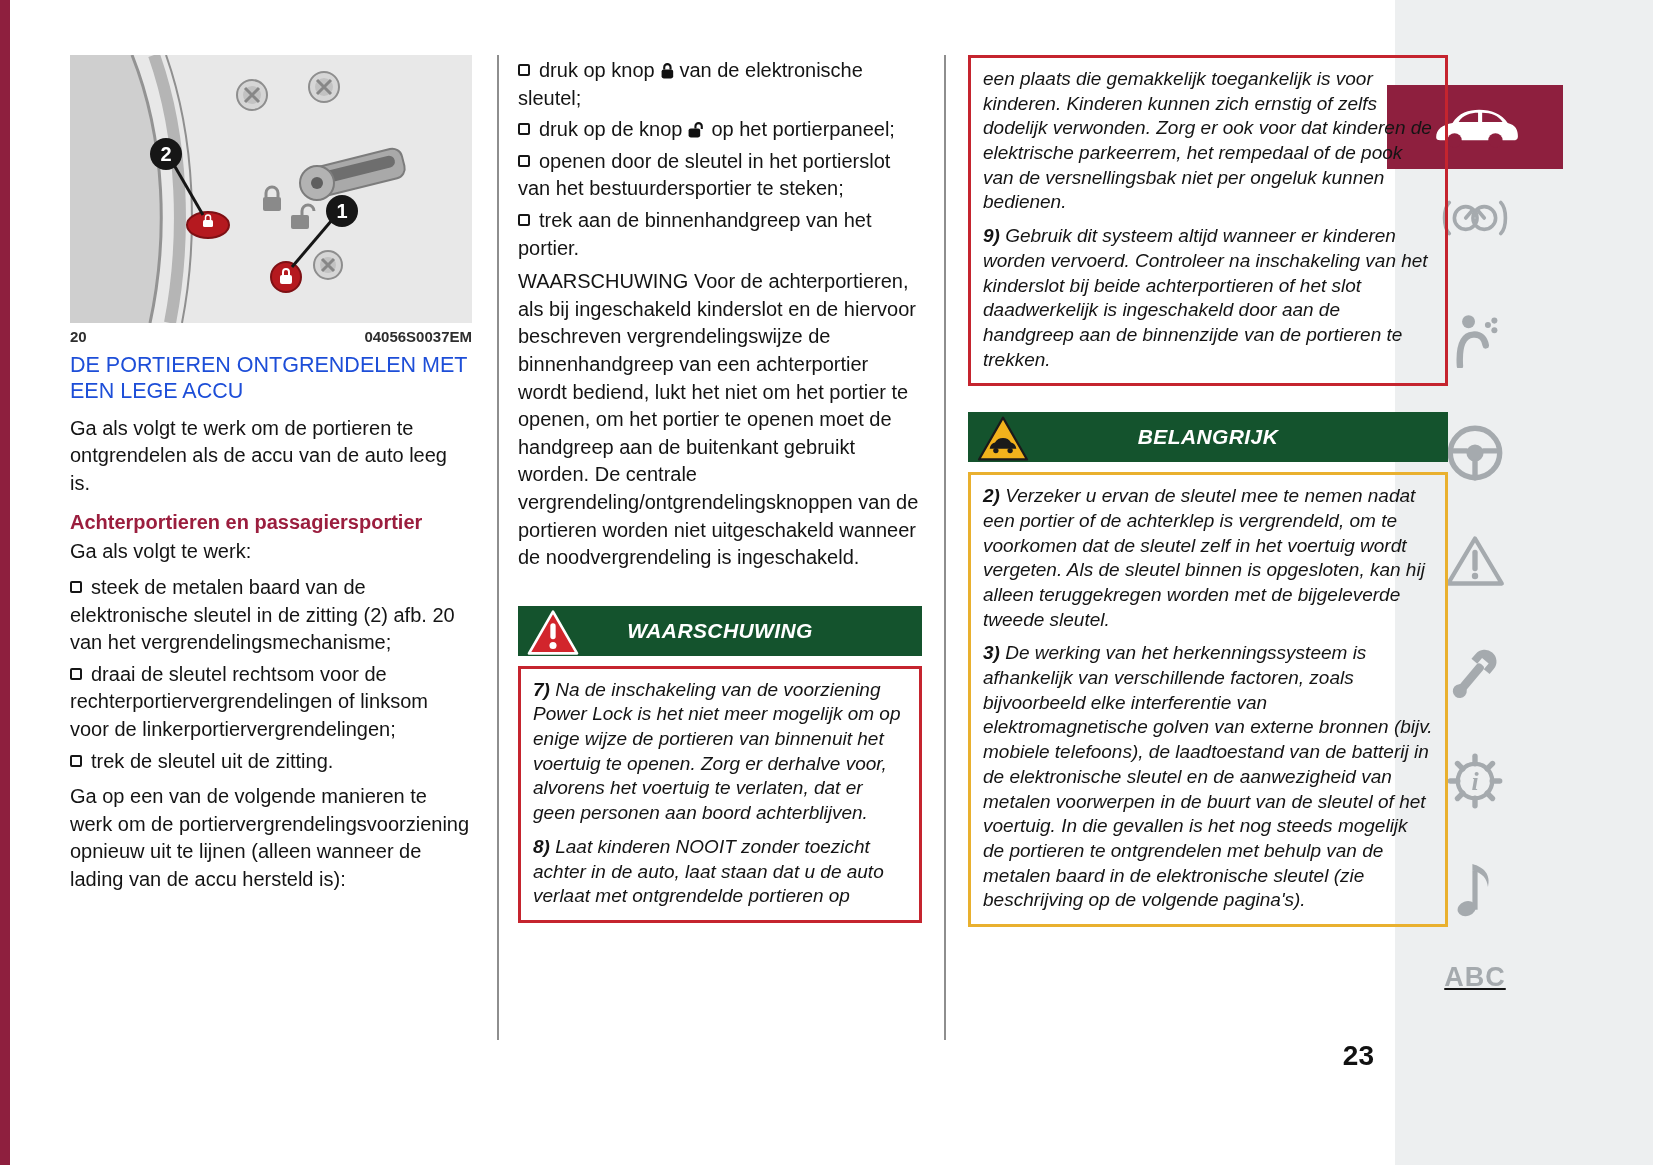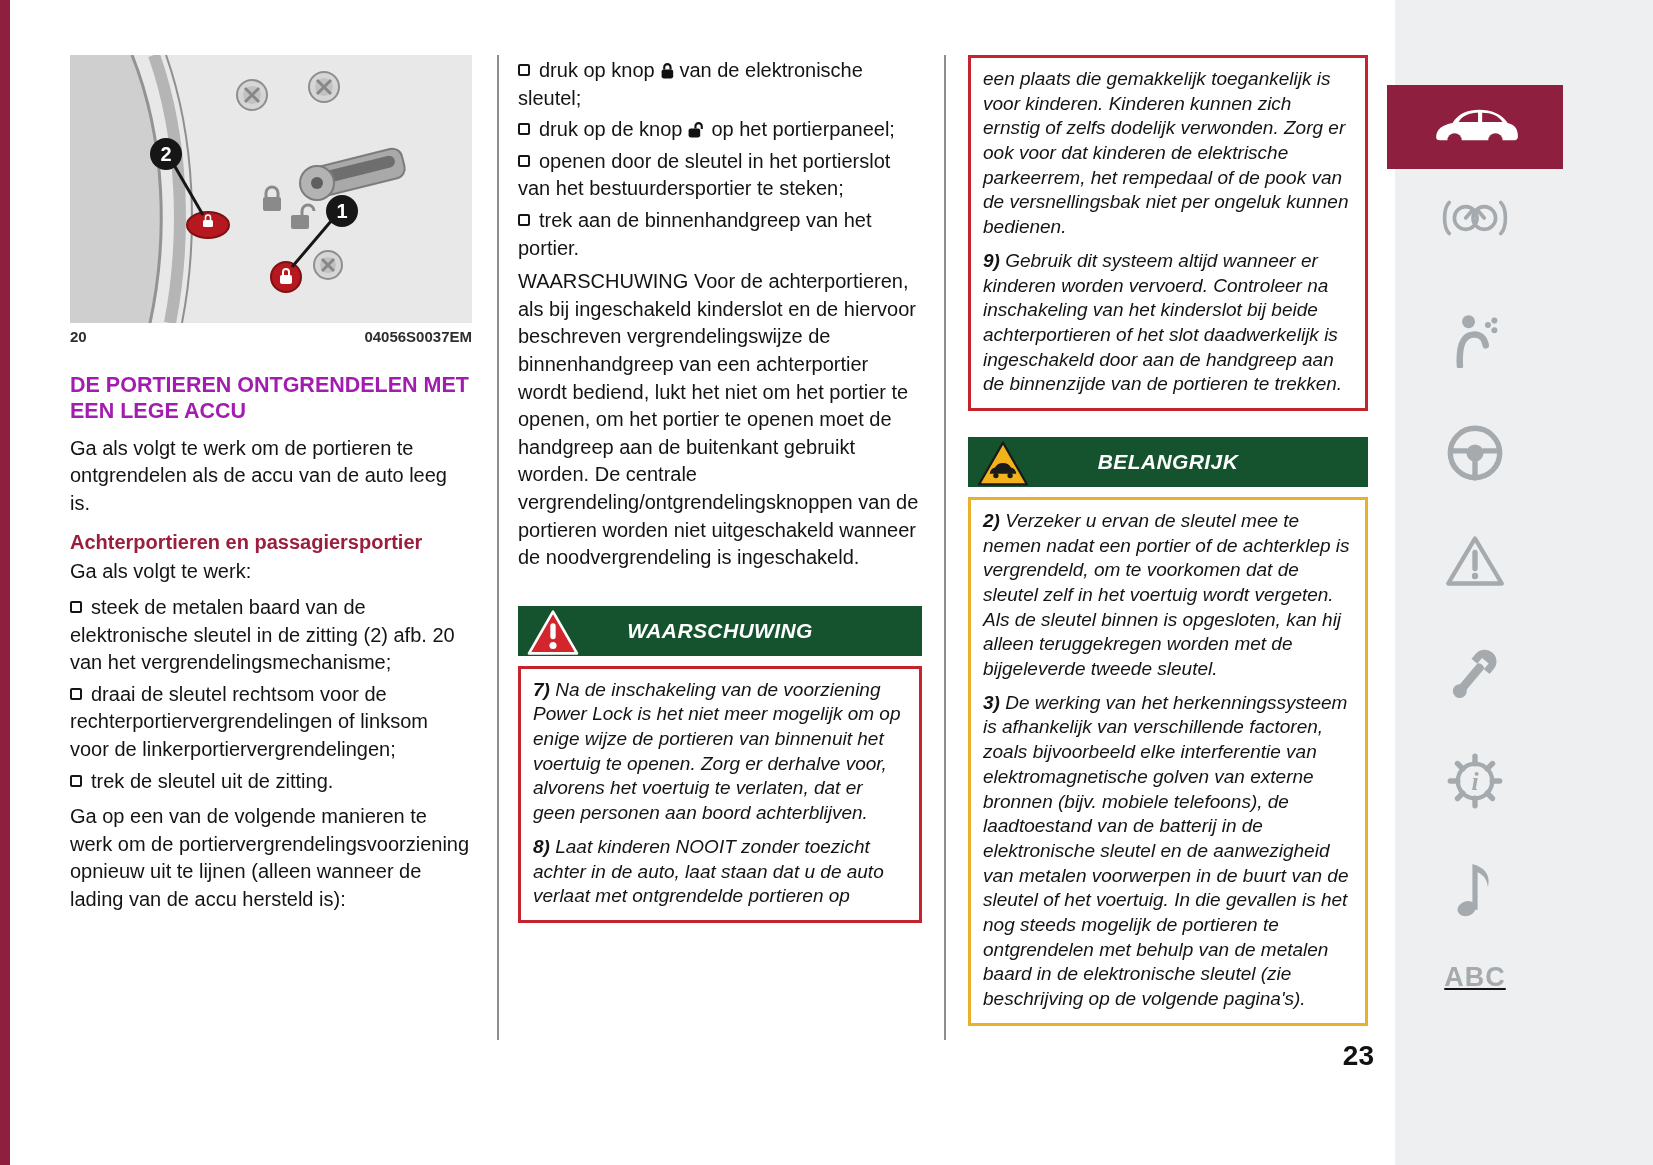--- a/index.html
+++ b/index.html
@@ -12,28 +12,28 @@
   .sidebar { position:absolute; right:0; top:0; width:258px; height:100%; background:#edeff0; }
   .side-icon { position:absolute; left:0; width:160px; display:flex; justify-content:center; align-items:center; }
   .side-icon svg { display:block; }
   .abc { font-size:27px; font-weight:bold; color:#a5aaae; letter-spacing:1px; }
   .active-tab { position:absolute; left:1387px; top:85px; width:176px; height:84px; background:#8e1f3e; display:flex; align-items:center; justify-content:center; }
 
   
   .col { position:absolute; top:55px; }
   .col1 { left:70px;  width:402px; }
   .col2 { left:518px; width:404px; }
-  .col3 { left:968px; width:400px; }
+  .col3 { left:968px; width:480px; }
   .vdiv { position:absolute; top:55px; height:985px; width:2px; background:#8e8e8e; }
   .d1 { left:497px; } .d2 { left:944px; }
 
   .fig { display:block; width:402px; height:268px; }
   .figcap { display:flex; justify-content:space-between; font-size:15px; font-weight:bold; color:#2e2e2e; margin-top:5px; }
 
-  h2.head { color:#a21caf; font-size:21.5px; font-weight:bold; line-height:1.2; margin:28px 0 10px; }
+  h2.head { color:#1d4ed8; font-size:21.5px; font-weight:normal; line-height:1.2; margin:8px 0 10px; }
   h3.subhead { color:#9b1e3e; font-size:20px; font-weight:bold; margin:14px 0 4px; }
   p.body { font-size:20px; line-height:1.38; margin:0 0 8px; }
   p.bullet { font-size:20px; line-height:1.38; margin:2px 0 4px; }
   .sq { display:inline-block; width:12px; height:12px; border:2.5px solid #161616; border-radius:2px; margin-right:9px; vertical-align:1px; }
   .keyicon { height:19px; width:auto; vertical-align:-3px; margin:0 5px; }
 
   .box-header { position:relative; height:50px; background:#14532d; display:flex; align-items:center; margin-top:34px;justify-content:center; }
   .box-header .tri { position:absolute; left:8px; top:3px; width:54px; height:48px; }
   .box-title { flex:1; text-align:center; color:#fff; font-weight:bold; font-style:italic; font-size:21px; letter-spacing:.4px; }
 

